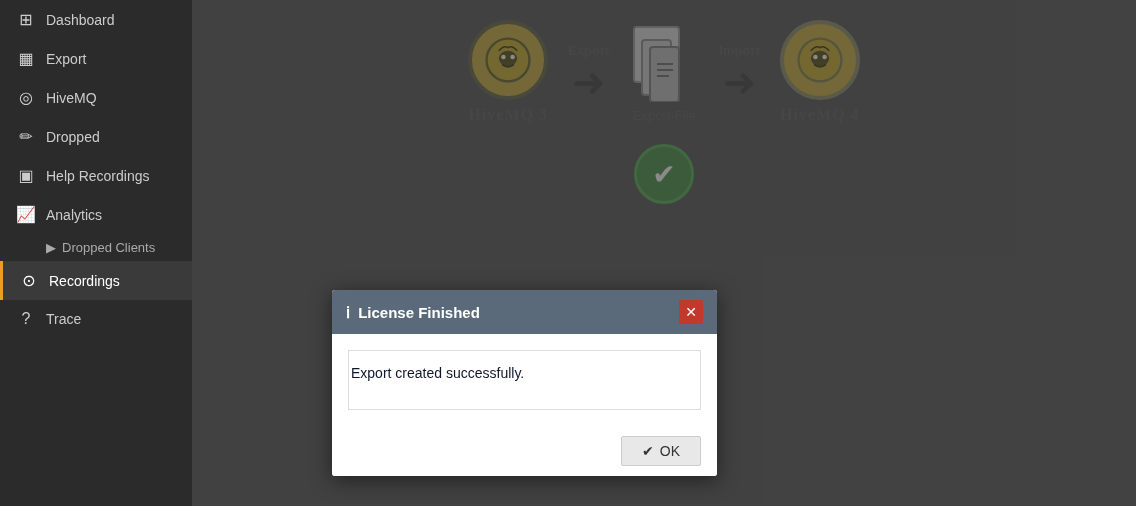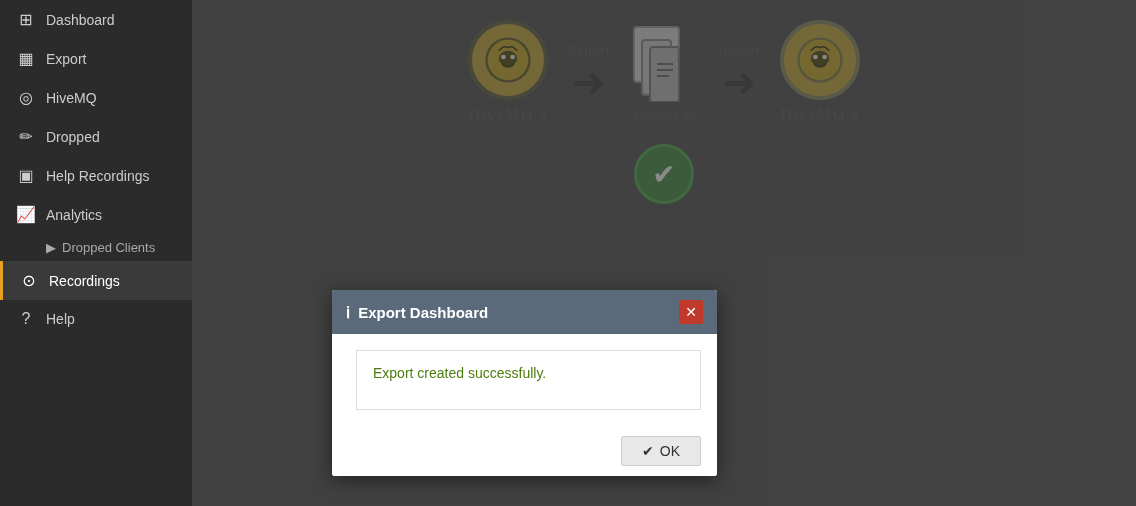--- a/index.html
+++ b/index.html
@@ -192,25 +192,24 @@
     }
 
     .modal-body {
       padding: 16px;
       background: #fff;
     }
 
     .modal-content-box {
       border: 1px solid #ddd;
       background: #fff;
-      padding: 14px 16px;
+      padding: 14px 2px;
       font-size: 14px;
-      color: #4d7c0f;
+      color: #0f172a;
       min-height: 60px;
-      margin-left: 8px;
     }
 
     .modal-footer {
       padding: 10px 16px;
       display: flex;
       justify-content: flex-end;
       background: #fff;
     }
 
     .ok-button {
@@ -262,21 +261,21 @@
   <div class="sidebar-sub-item">
     <span class="icon">▶</span>
     <span>Dropped Clients</span>
   </div>
   <div class="sidebar-item active">
     <span class="icon">⊙</span>
     <span>Recordings</span>
   </div>
   <div class="sidebar-item">
     <span class="icon">?</span>
-    <span>Help</span>
+    <span>Trace</span>
   </div>
 </nav>
 
 <div class="main">
 
   <div class="bg-content">
 
     <div class="diagram">
 
       <div class="hive-logo-container">
@@ -334,21 +333,21 @@
       <div class="check-circle">✔</div>
     </div>
   </div>
 
   <div class="modal-overlay">
     <div class="modal">
 
       <div class="modal-header">
         <div class="modal-header-left">
           <span style="font-size:16px;">ℹ</span>
-          <span>Export Dashboard</span>
+          <span>License Finished</span>
         </div>
         <button class="modal-close-btn">
           <span>✕</span>
         </button>
       </div>
 
       <div class="modal-body">
         <div class="modal-content-box">
           <span>Export created successfully.</span>
         </div>

